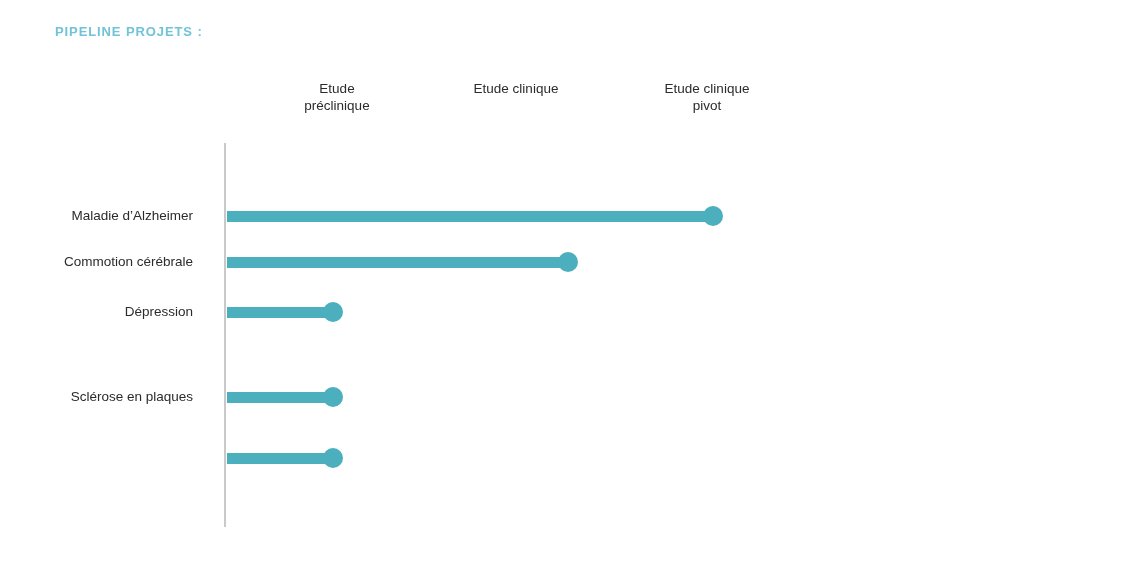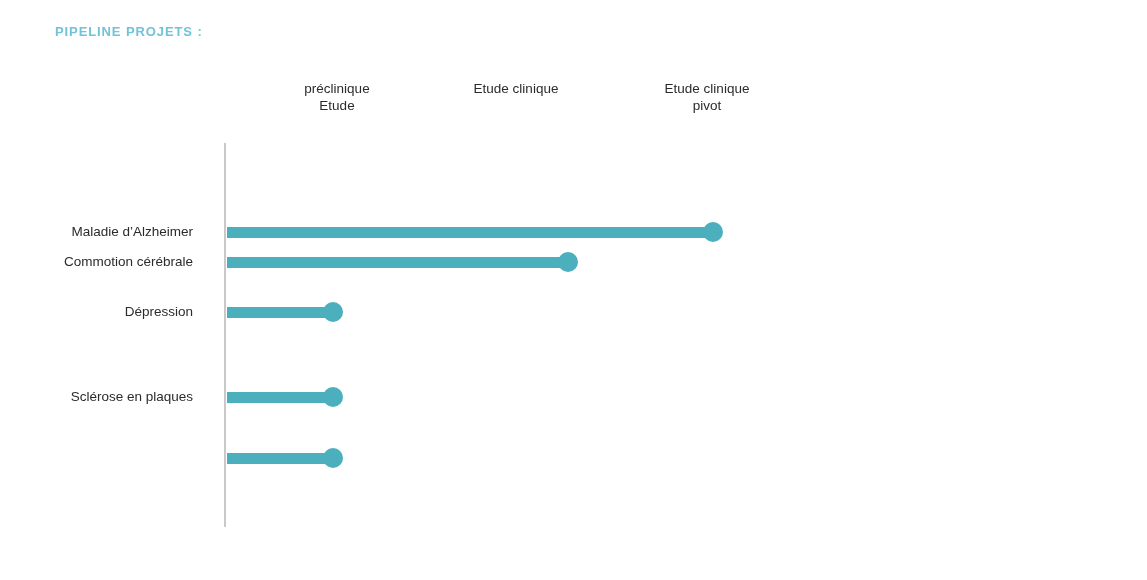--- a/index.html
+++ b/index.html
@@ -106,36 +106,36 @@
 </style>
 </head>
 <body>
 
 <div id="page" style="background: rgb(255, 255, 255);">
 
   <div class="chart-title" style="color: rgb(113, 195, 216);">PIPELINE PROJETS :</div>
 
   <div>
     <div class="stage-header" id="stage-0" style="left: 337px; color: rgb(43, 43, 43);">
+      <span class="ln">Etude</span>
       <span class="ln">préclinique</span>
-      <span class="ln">Etude</span>
     </div>
     <div class="stage-header" id="stage-1" style="left: 516px; color: rgb(43, 43, 43);">
       <span class="ln">Etude clinique</span>
     </div>
     <div class="stage-header" id="stage-2" style="left: 707px; color: rgb(43, 43, 43);">
       <span class="ln">Etude clinique</span>
       <span class="ln">pivot</span>
     </div>
   </div>
 
   <div class="axis-line" id="axis-line" style="left: 224px; top: 143px; height: 384px; background: rgb(201, 201, 201);"></div>
 
   <div id="rows-container">
-    <div class="row" id="row-0" style="top: 204px; margin-top: 16px;">
+    <div class="row" id="row-0" style="top: 188px; margin-top: 16px;">
       <div class="row-label" style="color: rgb(43, 43, 43);">Maladie d’Alzheimer</div>
       <div class="lollipop" style="left: 227px; width: 498px;">
         <div class="stem" style="width: 486px; background: rgb(75, 175, 190);"></div>
         <div class="dot" style="left: 486px; background: rgb(75, 175, 190);"></div>
       </div>
     </div>
     <div class="row" id="row-1" style="top: 262px; padding-left: 48px;">
       <div class="row-label" style="color: rgb(43, 43, 43);">Commotion cérébrale</div>
       <div class="lollipop" style="left: 227px; width: 353px;">
         <div class="stem" style="width: 341px; background: rgb(75, 175, 190);"></div>

